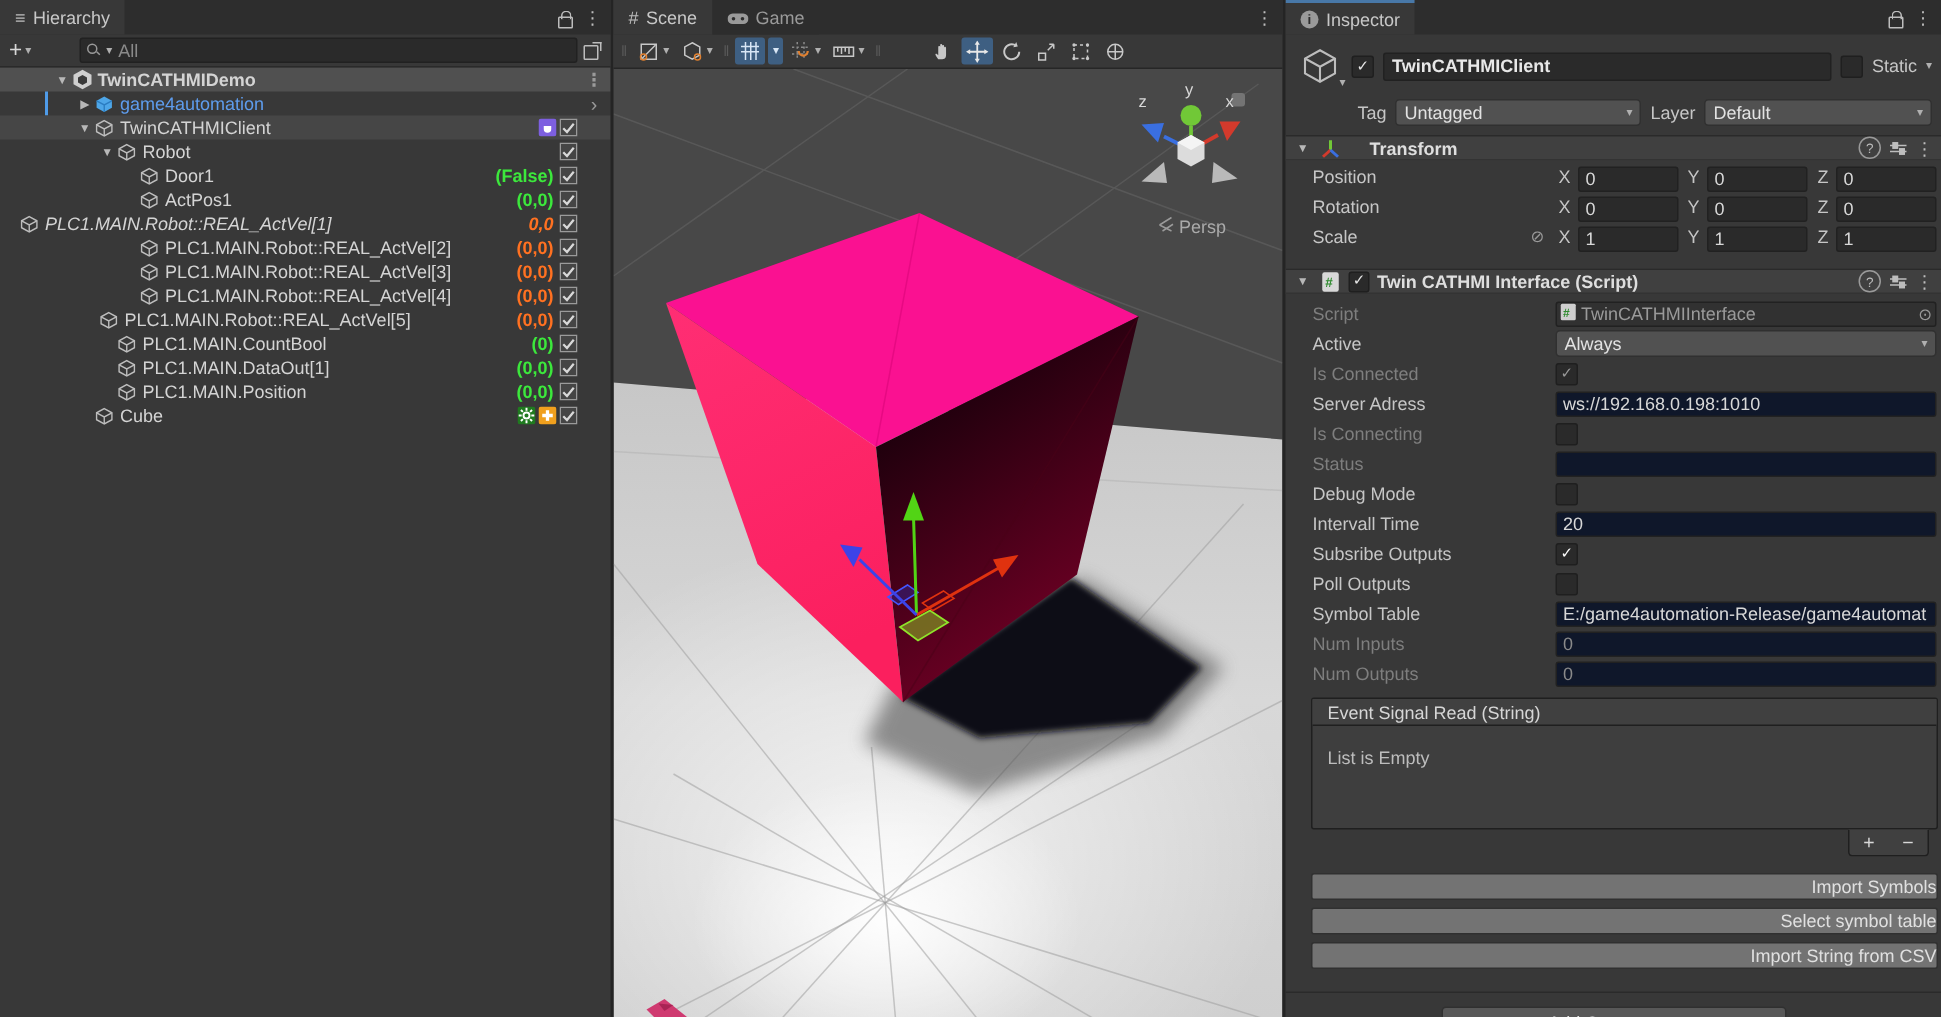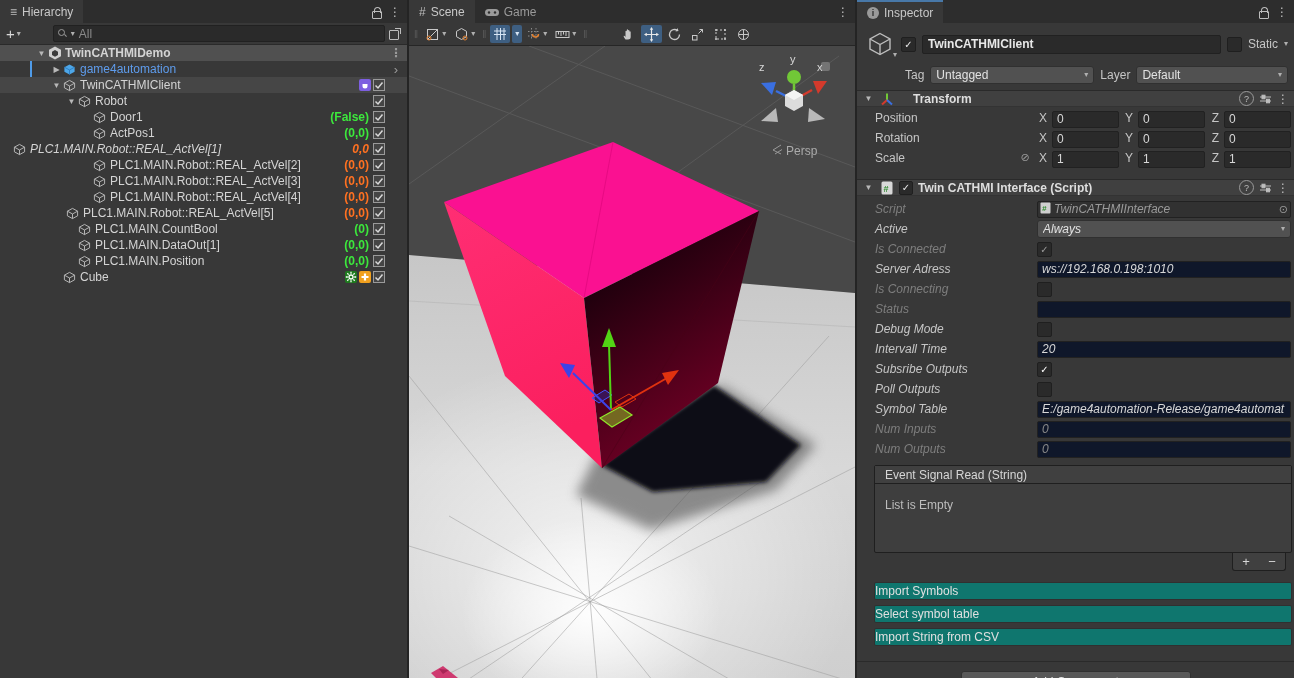--- a/index.html
+++ b/index.html
@@ -77,21 +77,21 @@
   .hicon{width:13px;height:13px;border-radius:50%;border:1px solid #9a9a9a;color:#bdbdbd;font-size:9px;
          display:flex;align-items:center;justify-content:center;}
   .trows{padding:4px 3px 8px 18px;}
   .trow2{display:flex;height:20px;gap:2px;}
   .tlab{width:140px;flex:none;color:#c6c6c6;}
   .axl{width:12px;text-align:right;margin-right:3px;color:#c6c6c6;}
   .tf{flex:1;height:15px;background:#2a2a2a;border:1px solid #212121;border-radius:2px;color:#d8d8d8;
       padding:0 4px;line-height:15px;overflow:hidden;white-space:nowrap;}
   .linkicon{width:16px;color:#9a9a9a;font-size:11px;text-align:center;}
   .srows{padding:3px 3px 0 18px;}
-  .srow{display:flex;align-items:center;height:20px;font-style:italic;}
+  .srow{display:flex;align-items:center;height:20px;}
   .slabel{width:162px;flex:none;color:#c6c6c6;}
   .slabel.dim{color:#7e7e7e;}
   .sctrl{flex:1;display:flex;align-items:center;}
   .tfield{flex:1;height:15px;background:#0f172a;border:1px solid #212121;border-radius:2px;color:#d8d8d8;
           padding:0 4px;line-height:15px;overflow:hidden;white-space:nowrap;}
   .tfield.dim{color:#8a8a8a;}
   .objfield{flex:1;height:15px;background:#313131;border:1px solid #212121;border-radius:2px;color:#9a9a9a;
             display:flex;align-items:center;padding:0 2px;gap:3px;}
   .objtext{flex:1;}
   .objpick{color:#9a9a9a;font-size:11px;}
@@ -101,22 +101,22 @@
   .cb.dimchk{color:#9a9a9a;}
   .evtbox{margin:6px 2px 0 17px;border:1px solid #1f1f1f;border-radius:2px;background:#3e3e3e;}
   .evthead{height:17px;background:#404040;border-bottom:1px solid #1f1f1f;display:flex;align-items:center;
            padding:0 10px;color:#d6d6d6;}
   .evtbody{height:54px;padding:14px 10px 0;color:#bdbdbd;}
   .evtfoot{display:flex;justify-content:flex-end;margin:0 8px 6px 0;}
   .pm{background:#404040;border:1px solid #1f1f1f;border-top:none;border-radius:0 0 3px 3px;height:17px;
       display:flex;align-items:center;}
   .pmbtn{width:26px;text-align:center;color:#d8d8d8;font-size:13px;line-height:15px;}
   .ibtns{margin:5px 2px 0 17px;}
-  .ibtn{height:16px;background:#0f766e;border:1px solid #303030;border-radius:2px;color:#e0e0e0;
-        text-align:left;line-height:16px;margin-bottom:5px;}
+  .ibtn{height:16px;background:#737373;border:1px solid #303030;border-radius:2px;color:#e0e0e0;
+        text-align:right;line-height:16px;margin-bottom:5px;}
   .insp-div{border-top:1px solid #2a2a2a;margin-top:10px;}
   .addcomp-wrap{display:flex;justify-content:center;margin-top:9px;}
   .addcomp{width:228px;height:20px;background:#585858;border:1px solid #303030;border-radius:3px;color:#e4e4e4;
            text-align:center;line-height:20px;}
 </style>
 </head>
 <body>
 
 <div class="root">
 

